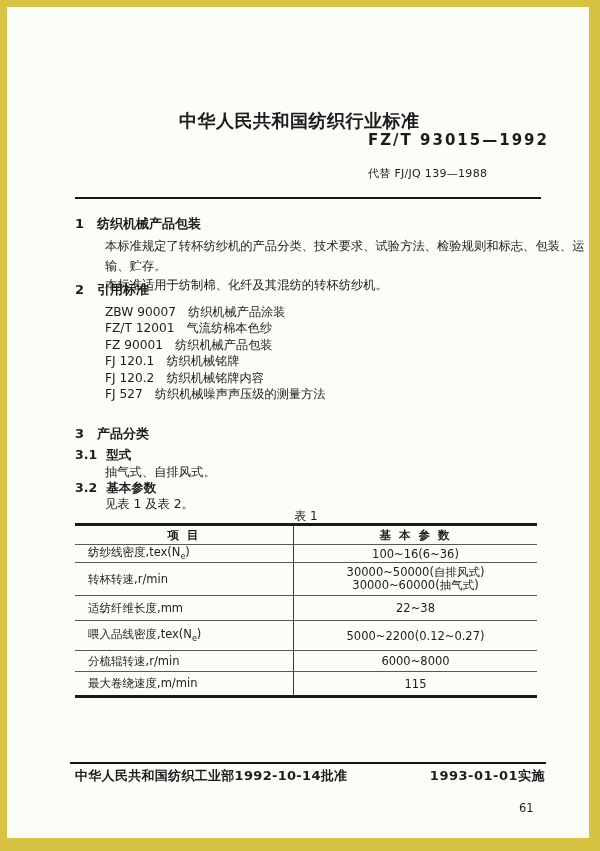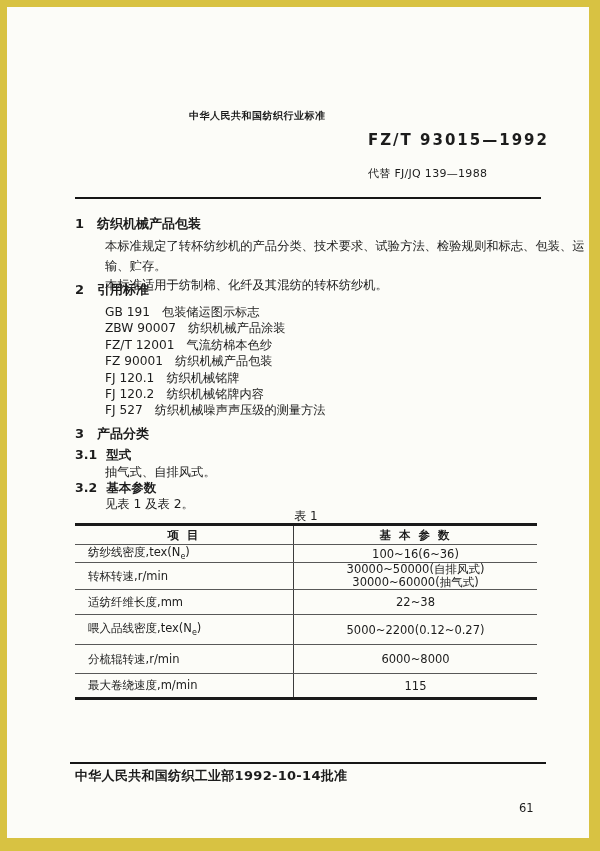--- a/index.html
+++ b/index.html
@@ -10,21 +10,21 @@
     color:#1c1c1c;
     -webkit-font-smoothing:antialiased;
   }
   .paper{
     position:absolute;left:7px;top:7px;right:11px;bottom:13px;
     background:#fcfcf8;overflow:hidden;
   }
   .paper > div, .paper > table{position:absolute;}
 
   
-  .std-org{left:182px;top:102px;font-size:10px;font-weight:bold;letter-spacing:0.5px;}
+  .std-org{left:172px;top:102px;font-size:18px;font-weight:bold;letter-spacing:0.5px;}
   .std-no{left:361px;top:124px;font-size:15px;font-weight:bold;letter-spacing:2px;}
   .doc-title{left:206px;top:149px;font-size:17px;font-weight:bold;letter-spacing:1px;}
   .replaces{left:361px;top:159px;font-size:11px;letter-spacing:0.3px;}
   .rule{background:#161616;}
   .rule-top{left:68px;top:190px;width:466px;height:2px;}
 
   
   .h-sec{left:68px;font-size:13px;font-weight:bold;}
   .h-sec .h-no{display:inline-block;margin-right:13px;}
   .h-sub{left:68px;font-size:12.5px;font-weight:bold;}
@@ -48,24 +48,24 @@
   .t1 th,.t1 td{border-bottom:1px solid #585858;padding:0;font-size:11.5px;vertical-align:middle;}
   .t1 tr:last-child td{border-bottom:none;}
   .t1 .c1{width:218px;border-right:1px solid #3c3c3c;}
   .t1 th{font-weight:bold;text-align:center;letter-spacing:2px;}
   .t1 td.c1{text-align:left;padding-left:13px;margin-top:36px;}
   .t1 td.val{text-align:center;}
   .t1 td.val div{line-height:13px;}
   .t1 sub{font-size:8px;}
   .t1 tr:nth-child(1){height:20px;}
   .t1 tr:nth-child(2){height:18px;}
-  .t1 tr:nth-child(3){height:27px;}
+  .t1 tr:nth-child(3){height:33px;}
   .t1 tr:nth-child(4){height:25px;}
   .t1 tr:nth-child(5){height:30px;}
-  .t1 tr:nth-child(6){height:29px;}
+  .t1 tr:nth-child(6){height:21px;}
   .t1 tr:nth-child(7){height:25px;}
 
   
   .rule-bottom{left:63px;top:755px;width:476px;height:2px;}
   .foot-left{left:68px;top:760px;font-size:13px;font-weight:bold;letter-spacing:0.3px;}
   .foot-right{right:44px;top:760px;font-size:13px;font-weight:bold;letter-spacing:0.5px;}
   .page-no{left:512px;top:794px;font-size:11.5px;}
 </style>
 </head>
 <body>
@@ -82,21 +82,20 @@
   </div>
   <div class="body-tx para">
     <div>本标准规定了转杯纺纱机的产品分类、技术要求、试验方法、检验规则和标志、包装、运输、贮存。</div>
     <div>本标准适用于纺制棉、化纤及其混纺的转杯纺纱机。</div>
   </div>
 
   <div class="h-sec" style="top:274px">
     <span class="h-no">2</span><span>引用标准</span>
   </div>
   <div class="refs">
-    <div class="ref"><span>GB 191</span><span class="ref-title">包装储运图示标志</span></div>
     <div class="ref"><span>ZBW 90007</span><span class="ref-title">纺织机械产品涂装</span></div>
     <div class="ref"><span>FZ/T 12001</span><span class="ref-title">气流纺棉本色纱</span></div>
     <div class="ref"><span>FZ 90001</span><span class="ref-title">纺织机械产品包装</span></div>
     <div class="ref"><span>FJ 120.1</span><span class="ref-title">纺织机械铭牌</span></div>
     <div class="ref"><span>FJ 120.2</span><span class="ref-title">纺织机械铭牌内容</span></div>
     <div class="ref"><span>FJ 527</span><span class="ref-title">纺织机械噪声声压级的测量方法</span></div>
   </div>
 
   <div class="h-sec" style="top:418px">
     <span class="h-no">3</span><span>产品分类</span>
@@ -143,15 +142,16 @@
     </tr>
     <tr>
       <td class="c1"><span>最大卷绕速度,m/min</span></td>
       <td class="val">115</td>
     </tr>
   </tbody>
     </table>
 
   <div class="rule rule-bottom"></div>
   <div class="foot-left">中华人民共和国纺织工业部1992-10-14批准</div>
+  <div class="foot-right">1993-01-01实施</div>
   <div class="page-no">61</div>
 
 </div>
 
 </body></html>

